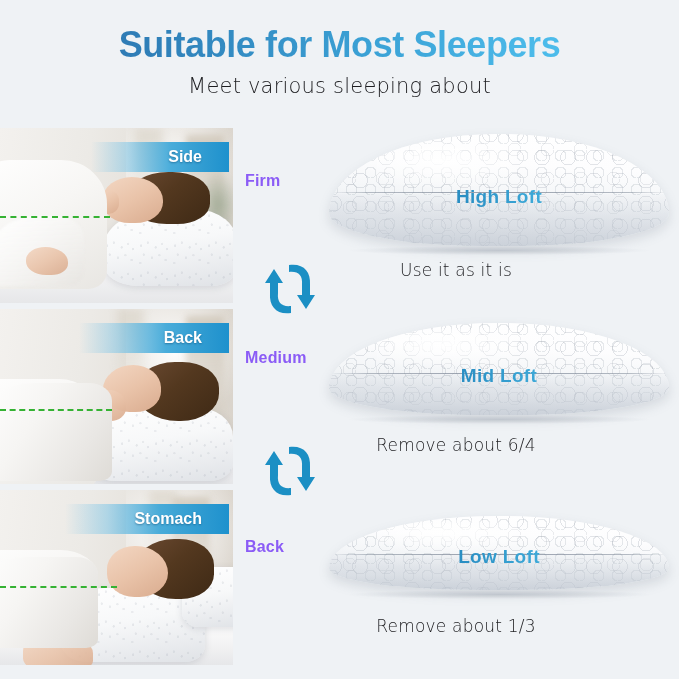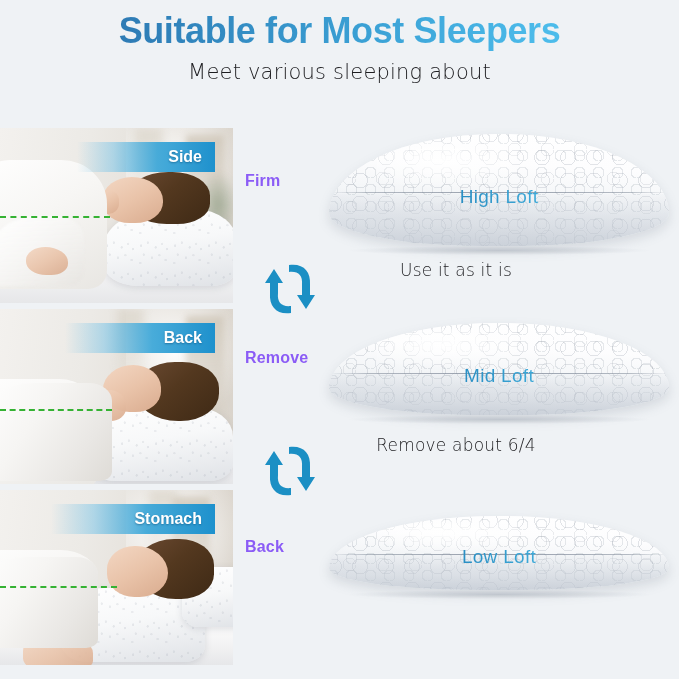--- a/index.html
+++ b/index.html
@@ -5,21 +5,21 @@
   * { margin:0; padding:0; box-sizing:border-box; }
   html,body { width:679px; height:679px; }
   body {
     background:#eff2f5;
     font-family:"Liberation Sans", sans-serif;
     overflow:hidden;
     position:relative;
   }
 
   
-  .header { padding-top:10px; text-align:center; }
+  .header { padding-top:24px; text-align:center; }
   .title {
     font-size:36px;
     font-weight:bold;
     letter-spacing:-0.4px;
     background:linear-gradient(90deg,#2d6ca8 0%, #2f7fb8 22%, #3ba2d6 55%, #4cbbea 80%, #4fc0ee 100%);
     -webkit-background-clip:text;
     background-clip:text;
     color:transparent;
     -webkit-text-fill-color:transparent;
     line-height:1.15;
@@ -124,23 +124,23 @@
     background:linear-gradient(140deg,#6b4a32 0%, #53381f 45%, #3e2915 100%);
   }
 
   .dash-line {
     position:absolute; height:0;
     border-top:2px dashed #35b233;
     z-index:6;
   }
 
   .badge {
-    position:absolute; right:18px; height:30px; z-index:8;
+    position:absolute; right:4px; height:30px; z-index:8;
     display:flex; align-items:center; justify-content:flex-end;
-    padding-right:13px;
+    padding-right:27px;
     color:#ffffff; font-weight:bold; font-size:16px;
     text-shadow:0 1px 2px rgba(0,60,100,.45);
     background:linear-gradient(90deg, rgba(255,255,255,0) 0%, rgba(126,198,232,.55) 26%, rgba(58,166,216,.92) 58%, #1e91cd 100%);
   }
   .badge.b1 { top:14px; width:138px; }
   .badge.b2 { top:14px; width:150px; }
   .badge.b3 { top:14px; width:164px; }
 
   
   .right-col { position:absolute; left:233px; top:0; width:446px; height:551px; }
@@ -189,21 +189,21 @@
     position:absolute; left:14%; top:6%; width:48%; height:44%;
     background:radial-gradient(ellipse at 40% 40%, rgba(255,255,255,.95), rgba(255,255,255,0) 70%);
   }
   .pillow-shadow {
     position:absolute; left:6%; right:6%; height:9px;
     background:radial-gradient(ellipse at 50% 50%, rgba(120,130,145,.30), rgba(120,130,145,0) 72%);
   }
 
   .loft-label {
     position:absolute; left:0; right:0; text-align:center;
-    font-size:19px; font-weight:normal; letter-spacing:.3px;
+    font-size:19px; font-weight:bold; letter-spacing:.3px;
     background:linear-gradient(90deg,#1a73a8 0%, #2a8fc4 40%, #47b6e2 72%, #58c7f0 100%);
     -webkit-background-clip:text; background-clip:text;
     color:transparent; -webkit-text-fill-color:transparent;
     z-index:4;
     text-shadow:none;
   }
 
   .caption {
     position:absolute; left:0; right:0; text-align:center;
     font-size:17px; color:#1d1d20; font-weight:300;
@@ -309,21 +309,21 @@
     <div class="cycle-icon c1" style="top:131px;left:30px;">
       <svg viewBox="0 0 54 60" width="54" height="60" aria-hidden="true">
 
         <path d="M26 6 C40 4 48 12 47 26 L47 36 L52 36 L43 50 L34 36 L39 36 L39 26 C40 16 35 12 26 13 Z" fill="#1b8fc4"></path>
 
         <path d="M28 54 C14 56 6 48 7 34 L7 24 L2 24 L11 10 L20 24 L15 24 L15 34 C14 44 19 48 28 47 Z" fill="#1b8fc4"></path>
       </svg>
     </div>
 
     <div class="row r2">
-      <div class="firmness" style="top:40px;">Remove</div>
+      <div class="firmness" style="top:40px;">Medium</div>
       <div class="pillow-wrap" style="top:14px;">
         <div class="pillow" style="height:92px;">
           <div class="cells"></div>
           <div class="hi-light"></div>
           <div class="lower-shade" style="height:46%;"></div>
           <div class="seam" style="top:54%;"></div>
         </div>
         <div class="pillow-shadow" style="top:92px;"></div>
         <div class="loft-label" style="top:42px;">Mid Loft</div>
       </div>
@@ -342,16 +342,17 @@
       <div class="pillow-wrap" style="top:26px;">
         <div class="pillow" style="height:74px;">
           <div class="cells"></div>
           <div class="hi-light"></div>
           <div class="lower-shade" style="height:48%;"></div>
           <div class="seam" style="top:52%;"></div>
         </div>
         <div class="pillow-shadow" style="top:74px;"></div>
         <div class="loft-label" style="top:30px;">Low Loft</div>
       </div>
+      <div class="caption" style="top:126px;">Remove about 1/3</div>
     </div>
 
   </div>
 </div>
 
 </body></html>

